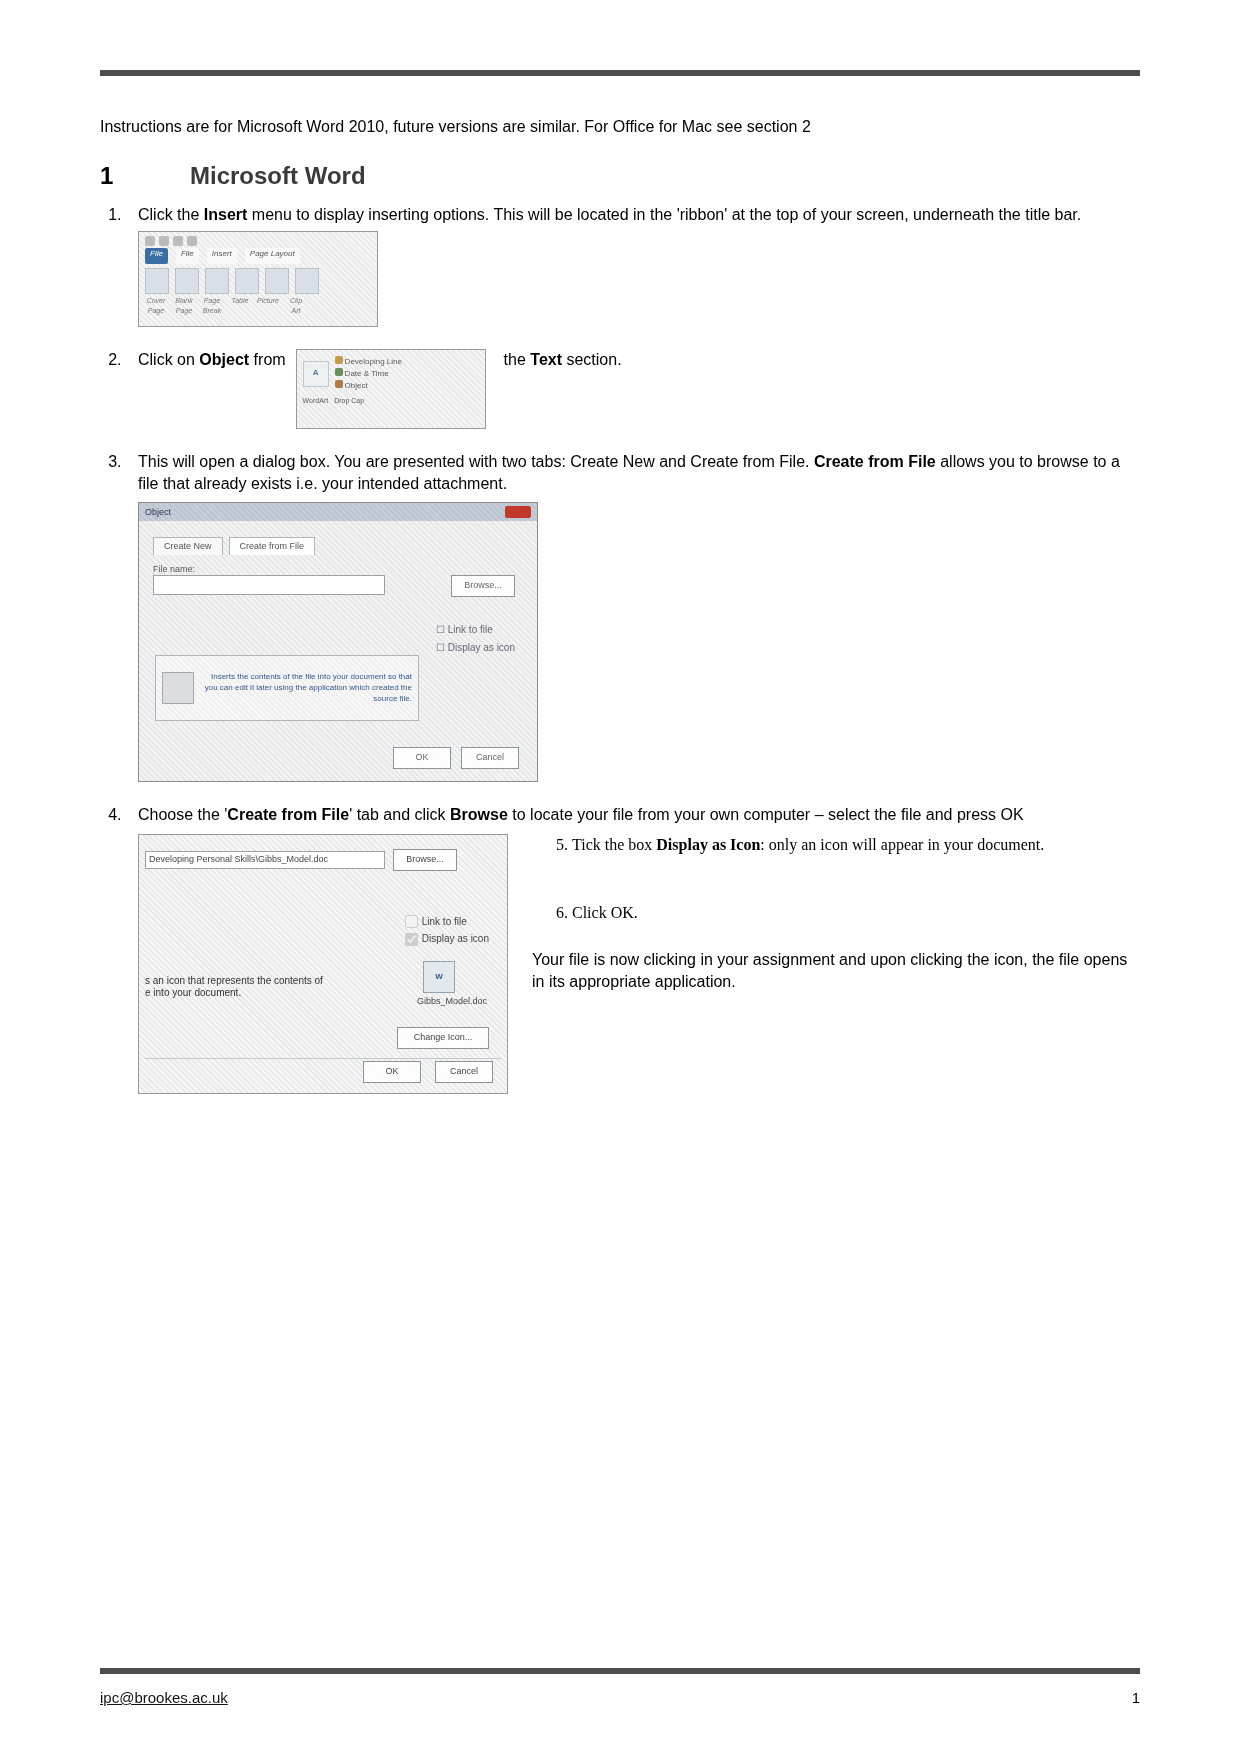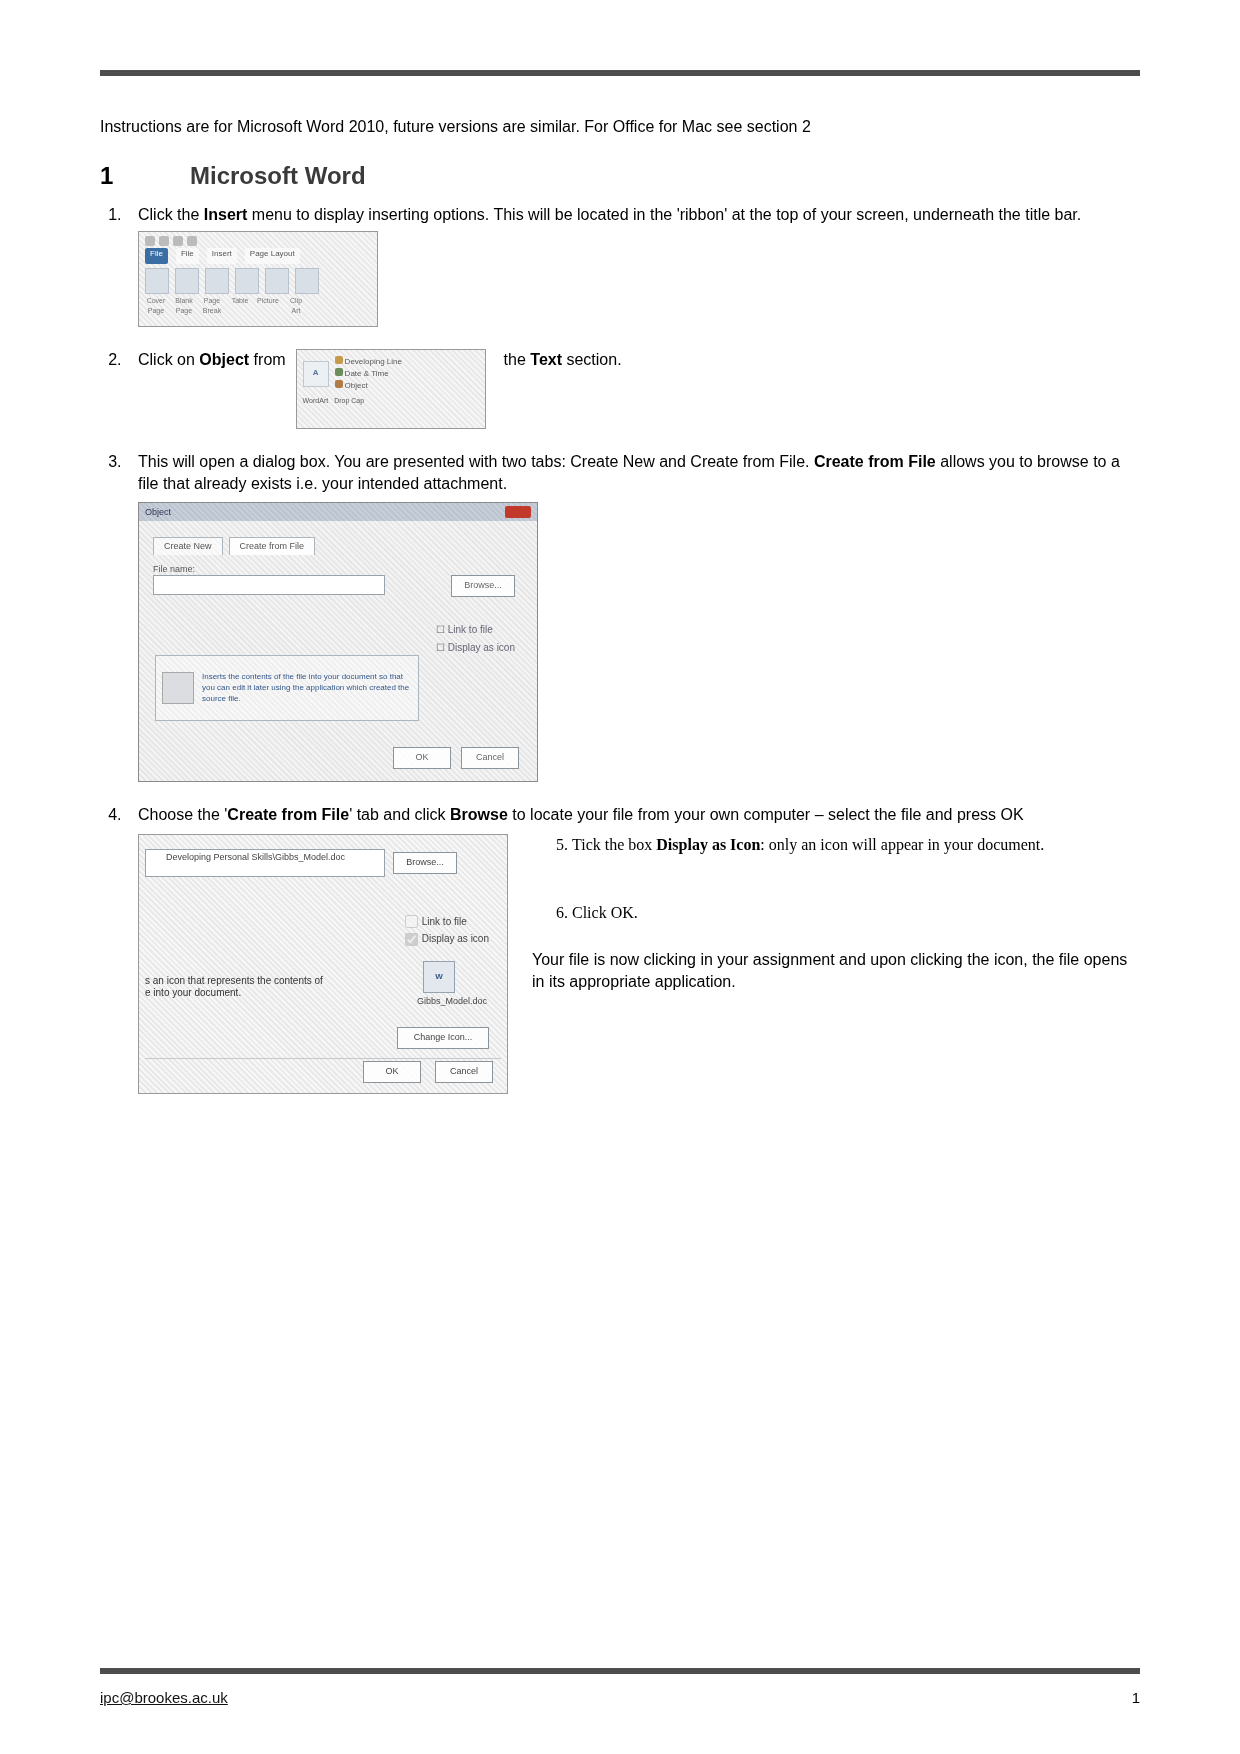--- a/index.html
+++ b/index.html
@@ -68,21 +68,21 @@
     background:
       repeating-linear-gradient(45deg,#e9e9e9 0 2px,#f6f6f6 2px 4px);
     box-sizing:border-box;
     font-size:9px;
     color:#666;
   }
   
   .ribbon {
     width:240px; height:96px; margin-top:6px;
     padding:4px 6px;
-    display:flex; flex-direction:column;
+    display:flex; flex-direction:column;font-style:italic;
   }
   .ribbon .titlebar { height:10px; display:flex; align-items:center; gap:4px;}
   .ribbon .titlebar span{width:10px;height:10px;background:#bbb;border-radius:2px;display:inline-block;}
   .ribbon .tabs { height:16px; margin-top:2px; display:flex; gap:8px; font-size:8px; color:#555;}
   .ribbon .tabs .tab{padding:1px 5px;background:rgba(255,255,255,.6);border-radius:2px;}
   .ribbon .tabs .tab.active{background:#3b6ea5;color:#fff;}
   .ribbon .icons{margin-top:4px;display:flex;gap:6px;}
   .ribbon .icons .ic{width:22px;height:24px;background:#d9dfe6;border:1px solid #b8c2cc;}
   .ribbon .lbls{margin-top:2px;display:flex;gap:6px;font-size:7px;color:#777;}
   .ribbon .lbls span{width:22px;text-align:center;}
@@ -126,21 +126,21 @@
 
   
   .dialog2 {
     width:370px; height:260px;
     position:relative;
     border:1px solid #999;
     background:repeating-linear-gradient(45deg,#e9e9e9 0 2px,#f7f7f7 2px 4px);
     font-size:10px;color:#444;
   }
   .dialog2 .file{position:absolute;top:14px;left:6px;display:flex;gap:8px;align-items:center;}
-  .dialog2 .file .box{width:240px;height:28px;background:#fff;border:1px solid #9aa2a9;font-size:9px;padding:1px 20px;box-sizing:border-box; white-space:nowrap; overflow:hidden;}
+  .dialog2 .file .box{width:240px;height:18px;background:#fff;border:1px solid #9aa2a9;font-size:9px;padding:1px 3px;box-sizing:border-box; white-space:nowrap; overflow:hidden;}
   .dialog2 .file .br{width:62px;height:20px;background:rgba(255,255,255,.85);border:1px solid #8c949b;text-align:center;line-height:18px;font-size:9px;}
   .dialog2 .chks{position:absolute;right:18px;top:80px;font-size:10px;}
   .dialog2 .chks label{display:flex;align-items:center;gap:4px;margin-bottom:4px;}
   .dialog2 .chks input{margin:0;}
   .dialog2 .iconprev{position:absolute;right:52px;top:126px;width:30px;height:30px;background:#e3e8ee;border:1px solid #95a3b1; display:flex;align-items:center;justify-content:center;font-size:8px;color:#2c3e50;}
   .dialog2 .iconprev::after{content:"W";font-weight:bold;color:#34588a;}
   .dialog2 .iconname{position:absolute;right:20px;top:160px;font-size:9px;}
   .dialog2 .note{position:absolute;left:6px;top:140px;width:200px;font-size:10px;line-height:1.2;color:#333;}
   .dialog2 .change{position:absolute;right:18px;bottom:44px;width:90px;height:20px;background:rgba(255,255,255,.85);border:1px solid #8c949b;text-align:center;line-height:18px;font-size:9px;}
   .dialog2 .bar{position:absolute;left:6px;right:6px;bottom:34px;height:1px;background:#c5c9cc;}
@@ -256,21 +256,21 @@
           <div>File name:</div>
           <div class="fileinput"></div>
         </div>
         <div class="browse">Browse...</div>
         <div class="chk">
           <div>☐ <span>Link to file</span></div>
           <div>☐ <span>Display as icon</span></div>
         </div>
         <div class="resultbox">
           <div class="thumb"></div>
-          <div style="flex:1;color:#34588a;">Inserts the contents of the file into your document so that you can edit it later using the application which created the source file.</div>
+          <div style="flex:1;color:#34588a;text-align:right;">Inserts the contents of the file into your document so that you can edit it later using the application which created the source file.</div>
         </div>
         <div class="btns">
           <div class="b">OK</div>
           <div class="b">Cancel</div>
         </div>
       </div>
     </li>
 
     <li>
       <span>Choose the '</span><span class="strong">Create from File</span><span>' tab and click </span><span class="strong">Browse</span><span> to locate your file from your own computer – select the file and press OK</span>

